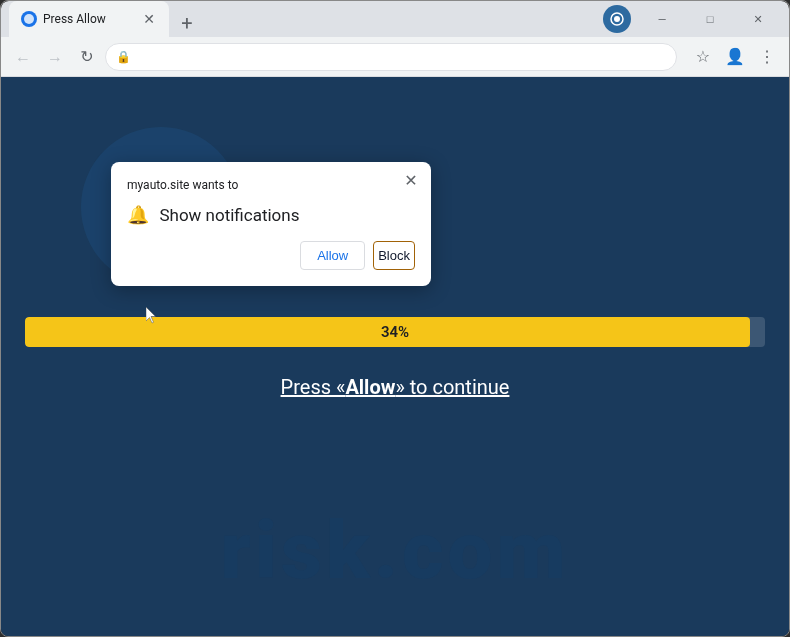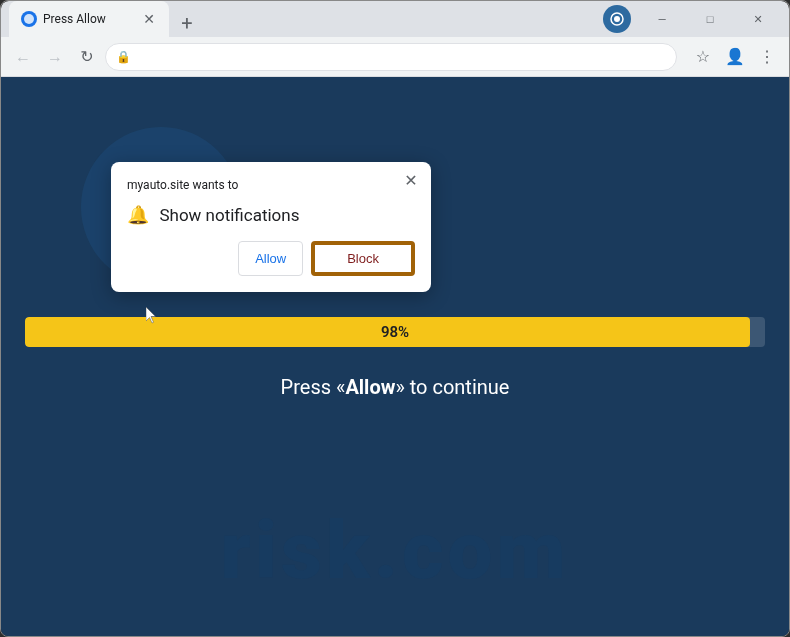--- a/index.html
+++ b/index.html
@@ -240,20 +240,21 @@
       color: #202124;
     }
     .continue-text {
       text-align: center;
       font-size: 20px;
       color: #fff;
       margin-top: 12px;
       font-weight: 400;
       position: relative;
       z-index: 2;
+      text-decoration: underline;
     }
     .continue-text strong {
       font-weight: 700;
     }
 
     
     .notification-popup {
       position: absolute;
       top: 85px;
       left: 110px;
@@ -307,26 +308,26 @@
       padding: 6px 16px;
       border: 1px solid #dadce0;
       border-radius: 4px;
       background: #fff;
       font-size: 13px;
       color: #1a73e8;
       cursor: pointer;
       font-weight: 500;
     }
     .btn-block {
-      padding: 6px 32px;
-      border: 4px solid #a16207;
+      padding: 6px 4px;
+      border: 1px solid #a16207;
       border-radius: 4px;
       background: #fff;
       font-size: 13px;
-      color: #7f1d1d;
+      color: #0f172a;
       cursor: pointer;
       font-weight: 500;
     }
 
     
     .cursor {
       position: absolute;
       width: 12px;
       height: 18px;
       z-index: 200;
@@ -385,21 +386,21 @@
 <div class="page-content">
 
   <div class="watermark">
     <div class="watermark-circle"></div>
     <div class="watermark-text">risk.com</div>
   </div>
 
   <div class="progress-section">
     <div class="progress-track">
       <div class="progress-fill" style="width:98%"></div>
-      <span class="progress-label">98%</span>
+      <span class="progress-label">34%</span>
     </div>
   </div>
 
   <div class="continue-text">
     <span>Press «</span><strong>Allow</strong><span>» to continue</span>
   </div>
 
   <div class="notification-popup">
     <span class="popup-close">✕</span>
 

